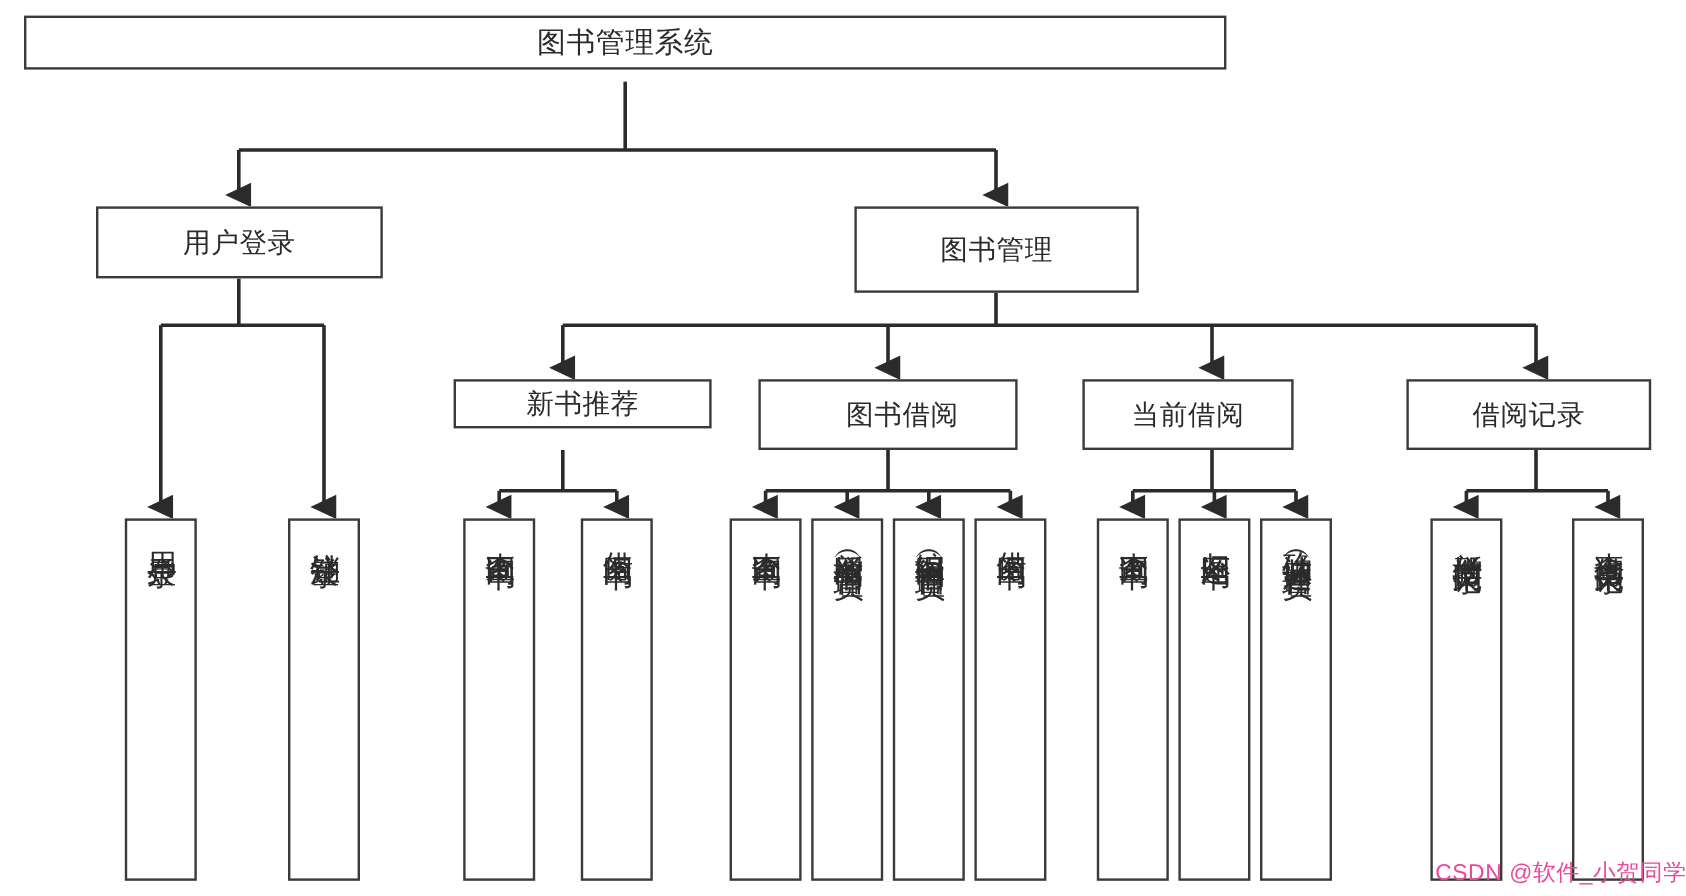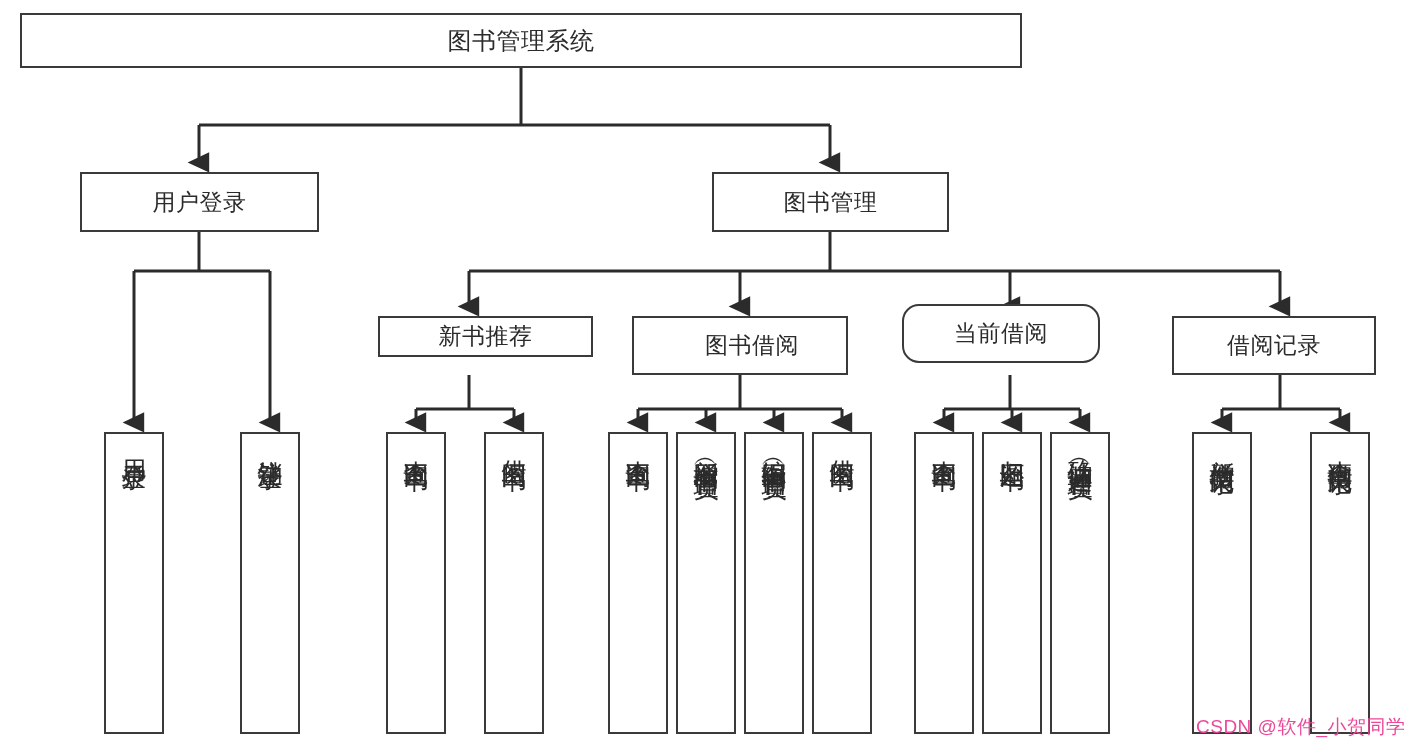--- a/index.html
+++ b/index.html
@@ -117,38 +117,38 @@
       <path d="M1012,409 L1012,423" marker-end="url(#arrowhead)"></path>
       <path d="M1080,409 L1080,423" marker-end="url(#arrowhead)"></path>
 
       <path d="M1280,375 L1280,409"></path>
       <path d="M1222,409 L1340,409"></path>
       <path d="M1222,409 L1222,423" marker-end="url(#arrowhead)"></path>
       <path d="M1340,409 L1340,423" marker-end="url(#arrowhead)"></path>
     </g>
   </svg>
 
-  <div class="node horizontal root" style="left:20px; top:13px; width:1002px; height:55px;">
+  <div class="node horizontal root" style="left:20px; top:13px; width:1002px; height:45px;">
     <span class="node-label">图书管理系统</span>
   </div>
 
   <div class="node horizontal" style="left:80px; top:172px; width:239px; height:60px;">
     <span class="node-label">用户登录</span>
   </div>
-  <div class="node horizontal" style="left:712px; top:172px; width:237px; height:60px;">
+  <div class="node horizontal" style="left:712px; top:172px; width:237px; height:72px;">
     <span class="node-label">图书管理</span>
   </div>
 
   <div class="node horizontal" style="left:362px; top:316px; width:215px; height:41px;margin-left:16px;">
     <span class="node-label">新书推荐</span>
   </div>
   <div class="node horizontal" style="left:632px; top:316px; width:216px; height:59px;padding-left:24px;">
     <span class="node-label">图书借阅</span>
   </div>
-  <div class="node horizontal" style="left:902px; top:304px; width:198px; height:59px;border-radius:17px;">
+  <div class="node horizontal" style="left:902px; top:316px; width:176px; height:59px;">
     <span class="node-label">当前借阅</span>
   </div>
   <div class="node horizontal" style="left:1172px; top:316px; width:204px; height:59px;">
     <span class="node-label">借阅记录</span>
   </div>
 
   <div class="node vertical" style="left:104px; top:432px; width:60px; height:302px;">
     <span class="node-label">用户登录</span>
   </div>
   <div class="node vertical" style="left:240px; top:432px; width:60px; height:302px;">

